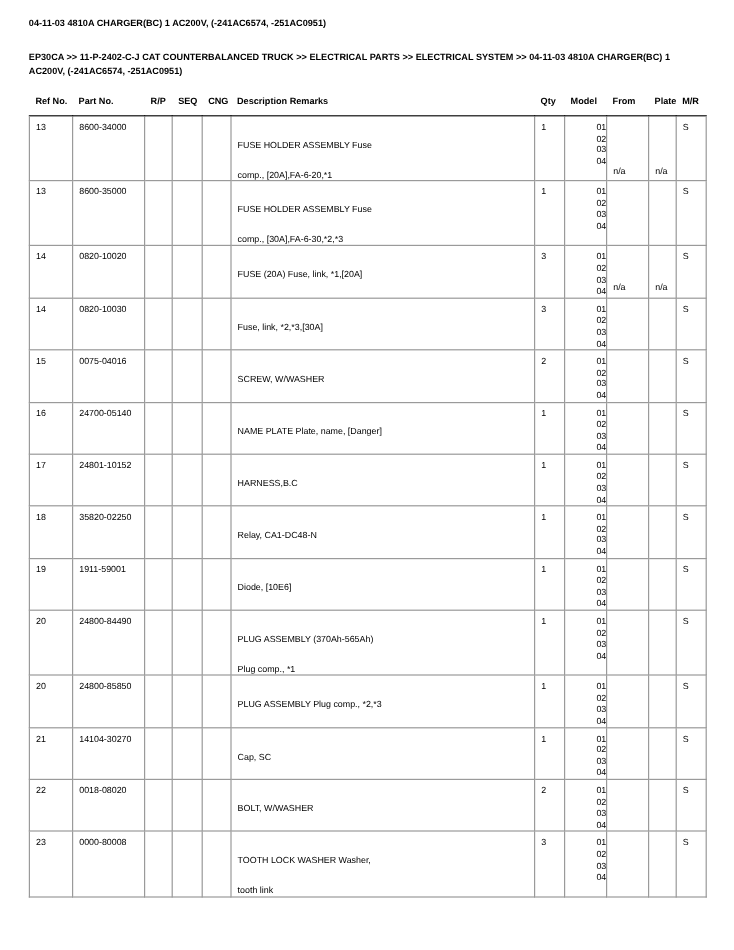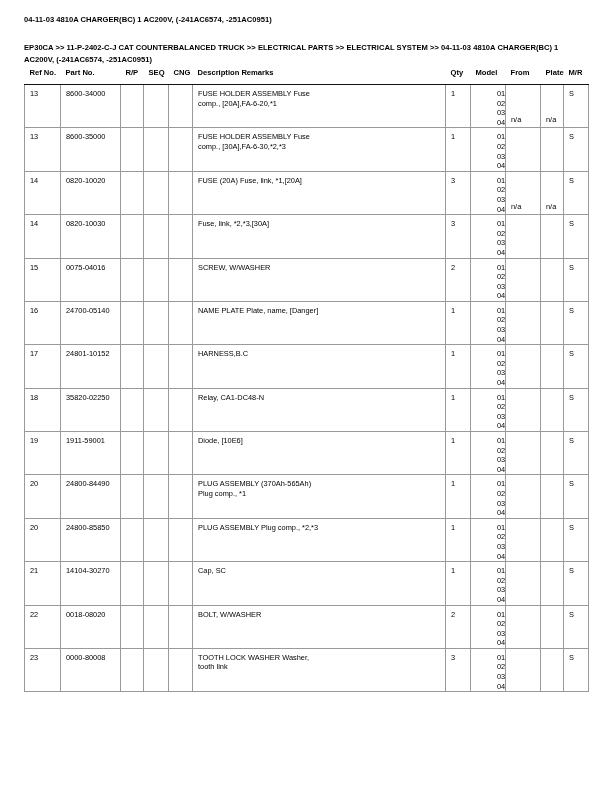--- a/index.html
+++ b/index.html
@@ -42,21 +42,21 @@
     font-size: 7.6px;
     font-weight: bold;
     line-height: 11.5px;
     letter-spacing: 0.01px;
   }
 
   
   .table-wrap {
     position: absolute;
     left: 24px;
-    top: 68px;
+    top: 80px;
     width: 564px;
   }
   table.parts {
     border-collapse: collapse;
     table-layout: fixed;
     width: 564px;
     font-size: 7.4px;
   }
   table.parts col.c-ref   { width: 36px; }
   table.parts col.c-part  { width: 60px; }
@@ -90,21 +90,21 @@
     vertical-align: top;
     padding: 4px 0 0 5px;
     height: 43px;
     line-height: 9.6px;
     font-size: 7.4px;
     box-sizing: border-box;
   }
   tbody td.blank { padding: 0; }
   tbody tr:first-child td { border-top: none; }
 
-  .desc-line { display: block; white-space: nowrap; }
+  .desc-line { display: block; white-space: nowrap; margin-top: 15px; }
   .model-stack { display: block; }
   .model-stack span { display: block; line-height: 9.6px; padding-left: 21px; }
 
   td.cell-from, td.cell-upto {
     position: relative;
     padding: 4px 0 0 5px;
     text-align: center;
   }
   .na-bottom {
     position: absolute;

